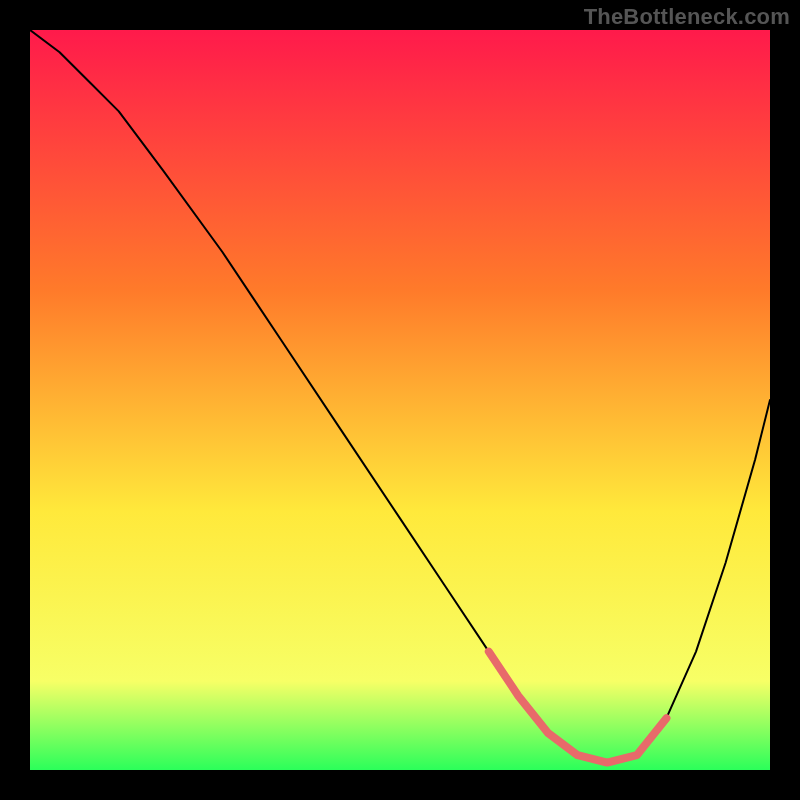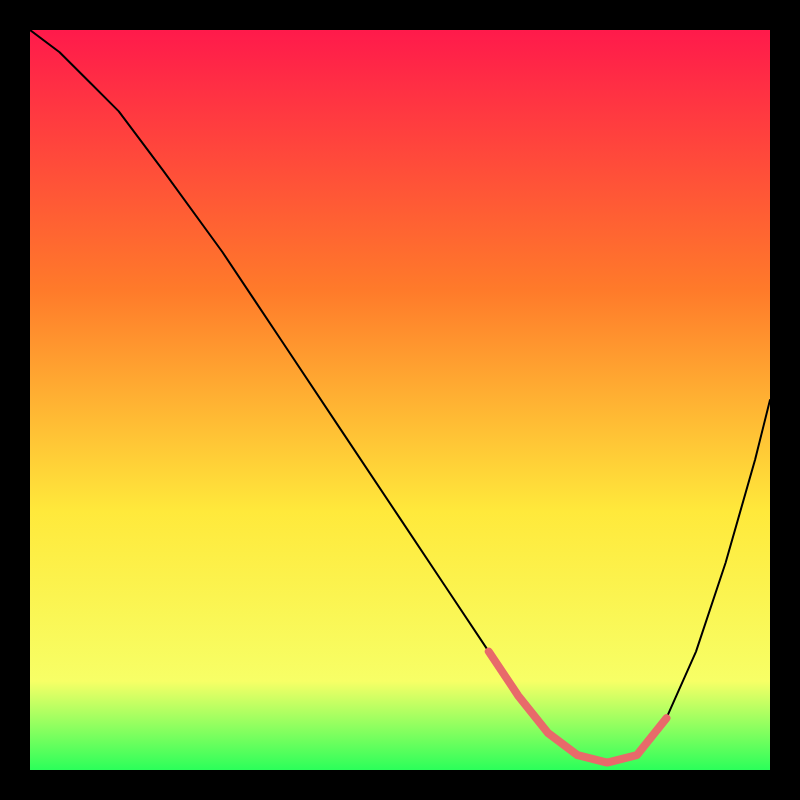--- a/index.html
+++ b/index.html
@@ -29,20 +29,21 @@
     font-size: 22px;
     font-weight: 600;
     letter-spacing: 0.2px;
     user-select: none;
   }
 </style>
 </head>
 <body>
 
 <div class="frame">
+  <div class="watermark">TheBottleneck.com</div>
 
   <svg class="plot" viewBox="0 0 100 100" preserveAspectRatio="none">
     <defs>
       <linearGradient id="bg-grad" x1="0" y1="0" x2="0" y2="1">
           <stop offset="0%" stop-color="#ff1a4b"></stop>
           <stop offset="35%" stop-color="#ff7a2a"></stop>
           <stop offset="65%" stop-color="#ffe93b"></stop>
           <stop offset="88%" stop-color="#f7ff66"></stop>
           <stop offset="100%" stop-color="#2bff5a"></stop>
         </linearGradient>

